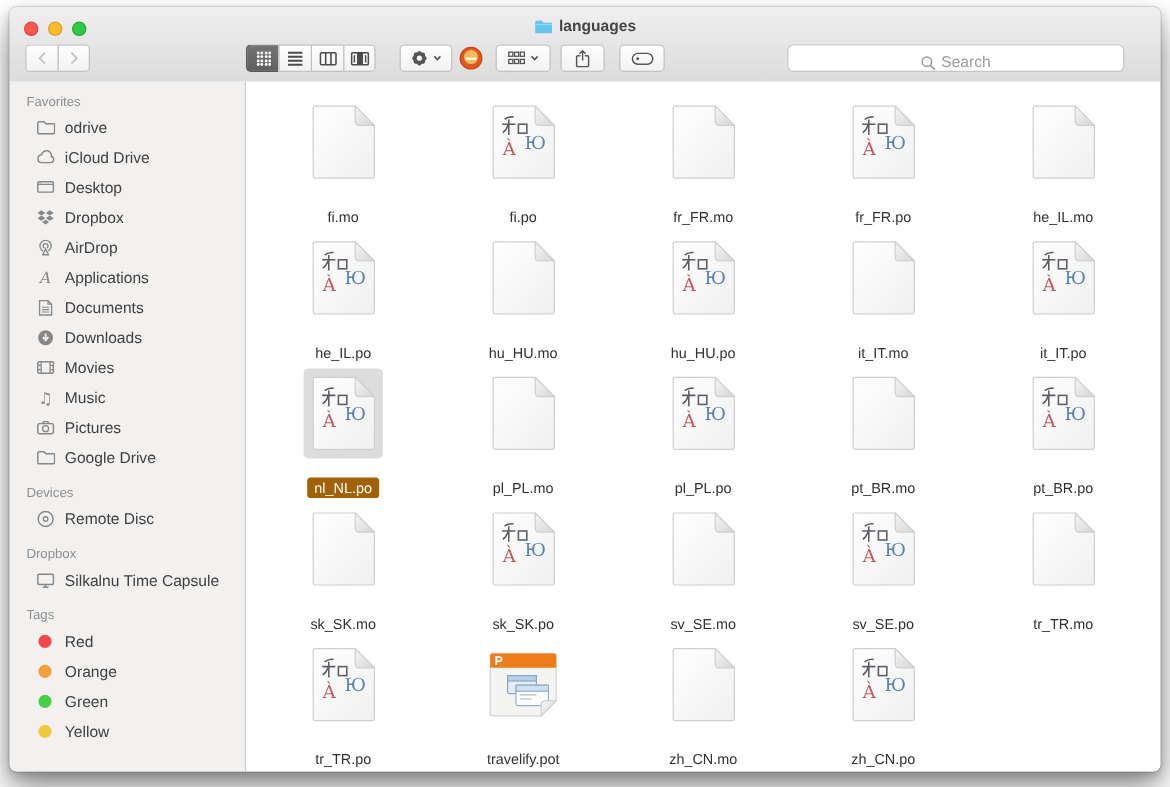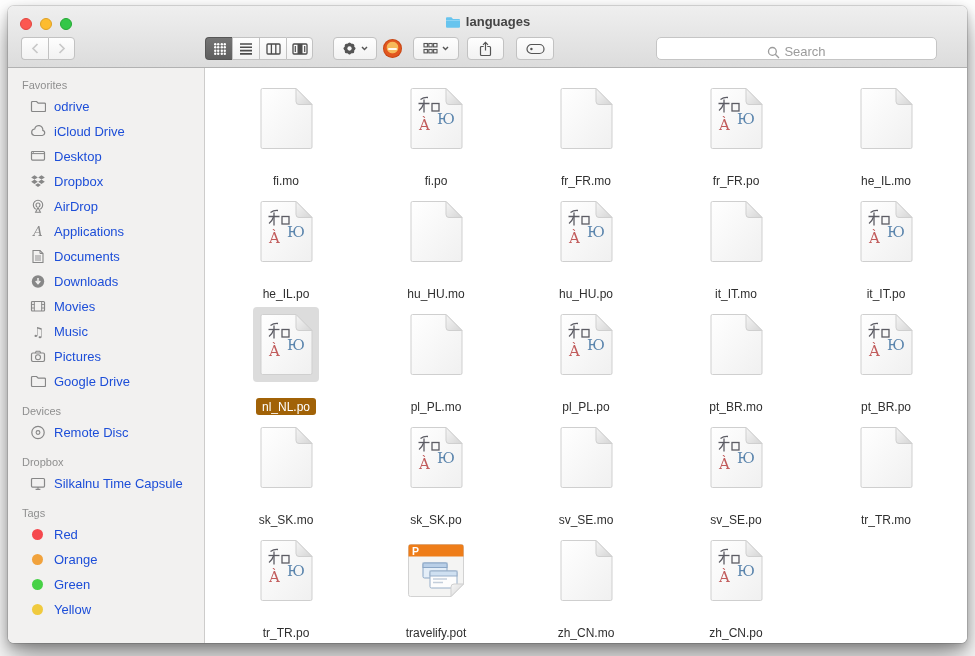--- a/index.html
+++ b/index.html
@@ -31,21 +31,21 @@
   .odrive-dot{position:absolute;left:375px;top:33px;width:19px;height:19px;border-radius:50%;
       background:radial-gradient(circle at 50% 45%,#f6b95a 0 38%,#e2571f 44% 100%);box-shadow:inset 0 0 0 1px rgba(150,40,0,.35)}
   .odrive-dot::after{content:"";position:absolute;left:5px;top:8.5px;width:9px;height:2.5px;border-radius:2px;background:rgba(255,255,255,.92)}
   .search{position:absolute;left:648px;top:31px;width:281px;height:23px;box-sizing:border-box;background:#fff;
           border:1px solid #c5c5c5;border-radius:5px;display:flex;align-items:flex-end;justify-content:center;
           gap:4px;font-size:13px;color:#9b9b9b}
   
   .wbody{position:absolute;top:62px;left:0;right:0;bottom:0;display:flex;border-radius:0 0 6px 6px;overflow:hidden}
   .sidebar{width:197px;box-sizing:border-box;background:#f2f1f0;border-right:1px solid #cdcccb;overflow:hidden;flex:none}
   .sb-h{margin:11px 0 3px 14px;font-size:11px;font-weight:400;color:#8f8f8f}
-  .sb-item{display:flex;align-items:center;gap:8px;padding:4.5px 4px 4.5px 21px;font-size:13px;color:#1d4ed8;white-space:nowrap}
+  .sb-item{display:flex;align-items:center;gap:8px;padding:4.5px 4px 4.5px 21px;font-size:13px;color:#404040;white-space:nowrap}
   .sb-icon{width:17px;height:16px;display:flex;align-items:center;justify-content:center;flex:none}
   .dot{width:11px;height:11px;border-radius:50%}
   .content{flex:1;background:#fff;overflow:hidden}
   .grid{display:grid;grid-template-columns:repeat(5,1fr);grid-auto-rows:113px;padding:8px 6px 0}
   .cell{display:flex;flex-direction:column;align-items:center;padding-top:5px}
   .icon-wrap{width:66px;height:75px;border-radius:4px;display:flex;align-items:center;justify-content:center}
   .cell.selected .icon-wrap{background:#dcdcdc}
   .fname{margin-top:16px;font-size:12px;line-height:14px;color:#303030;padding:1.5px 6px;border-radius:3px}
   .cell.selected .fname{background:#a16207;color:#fff}
 </style>

